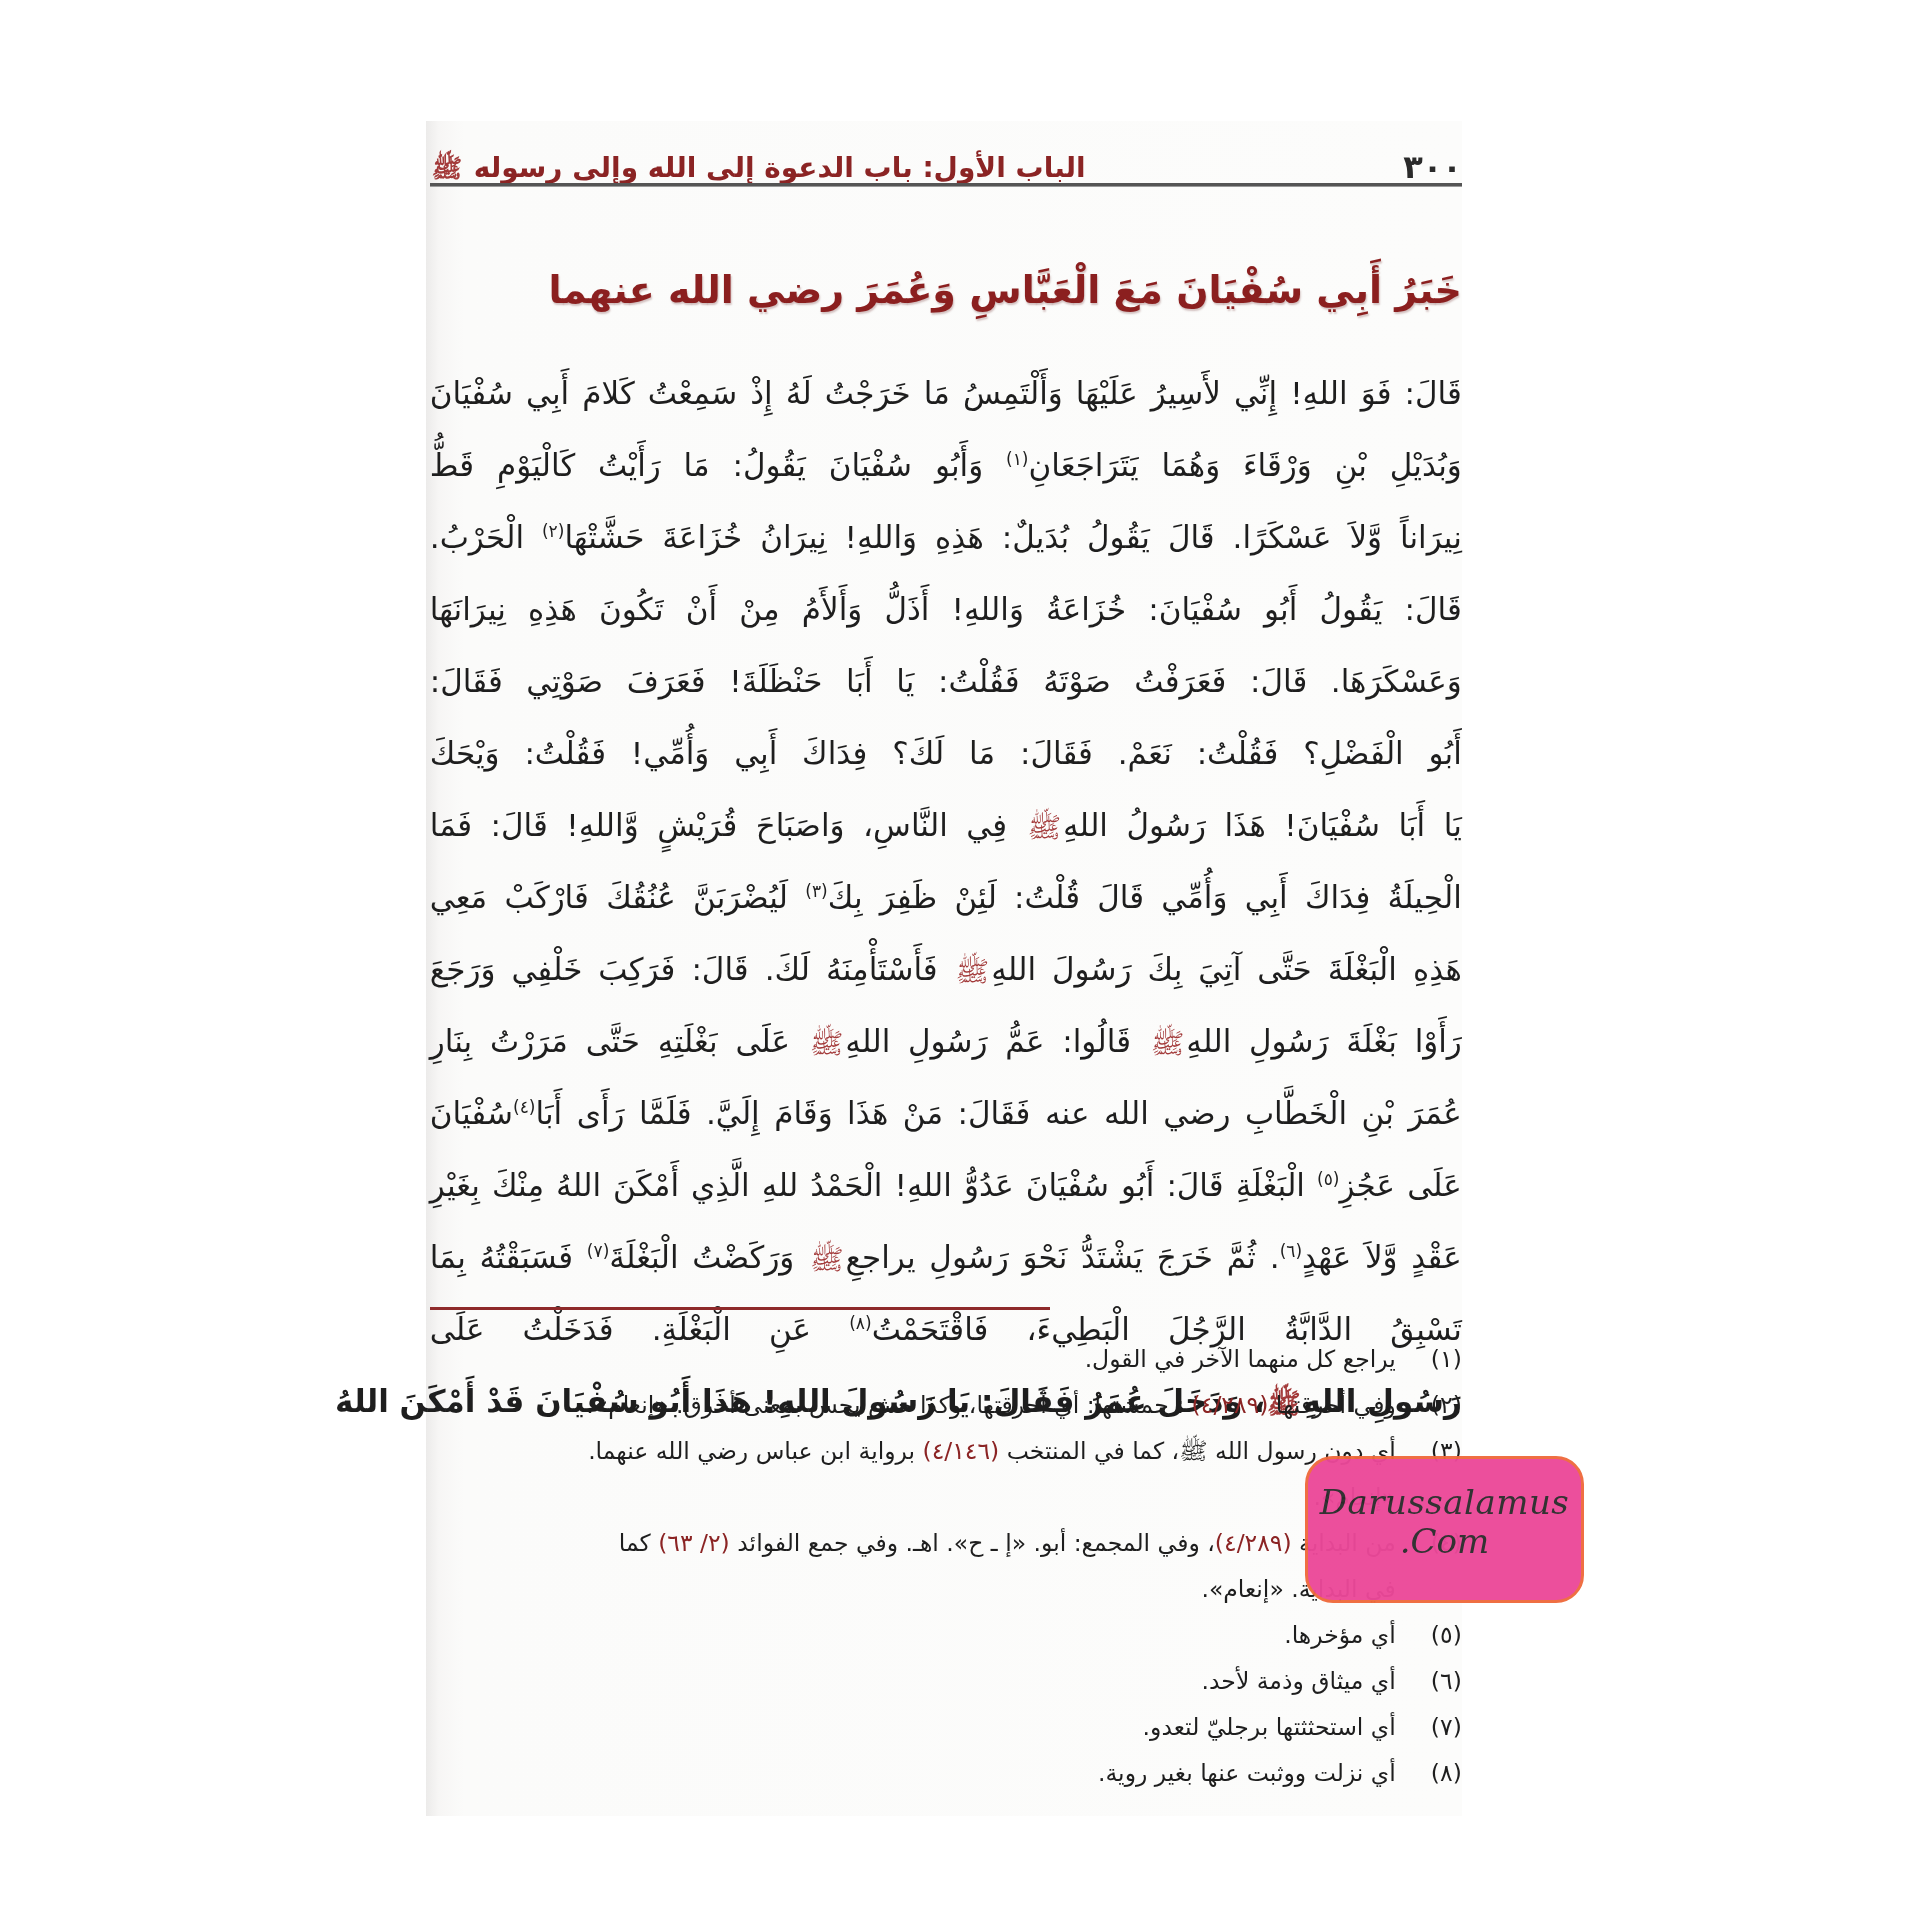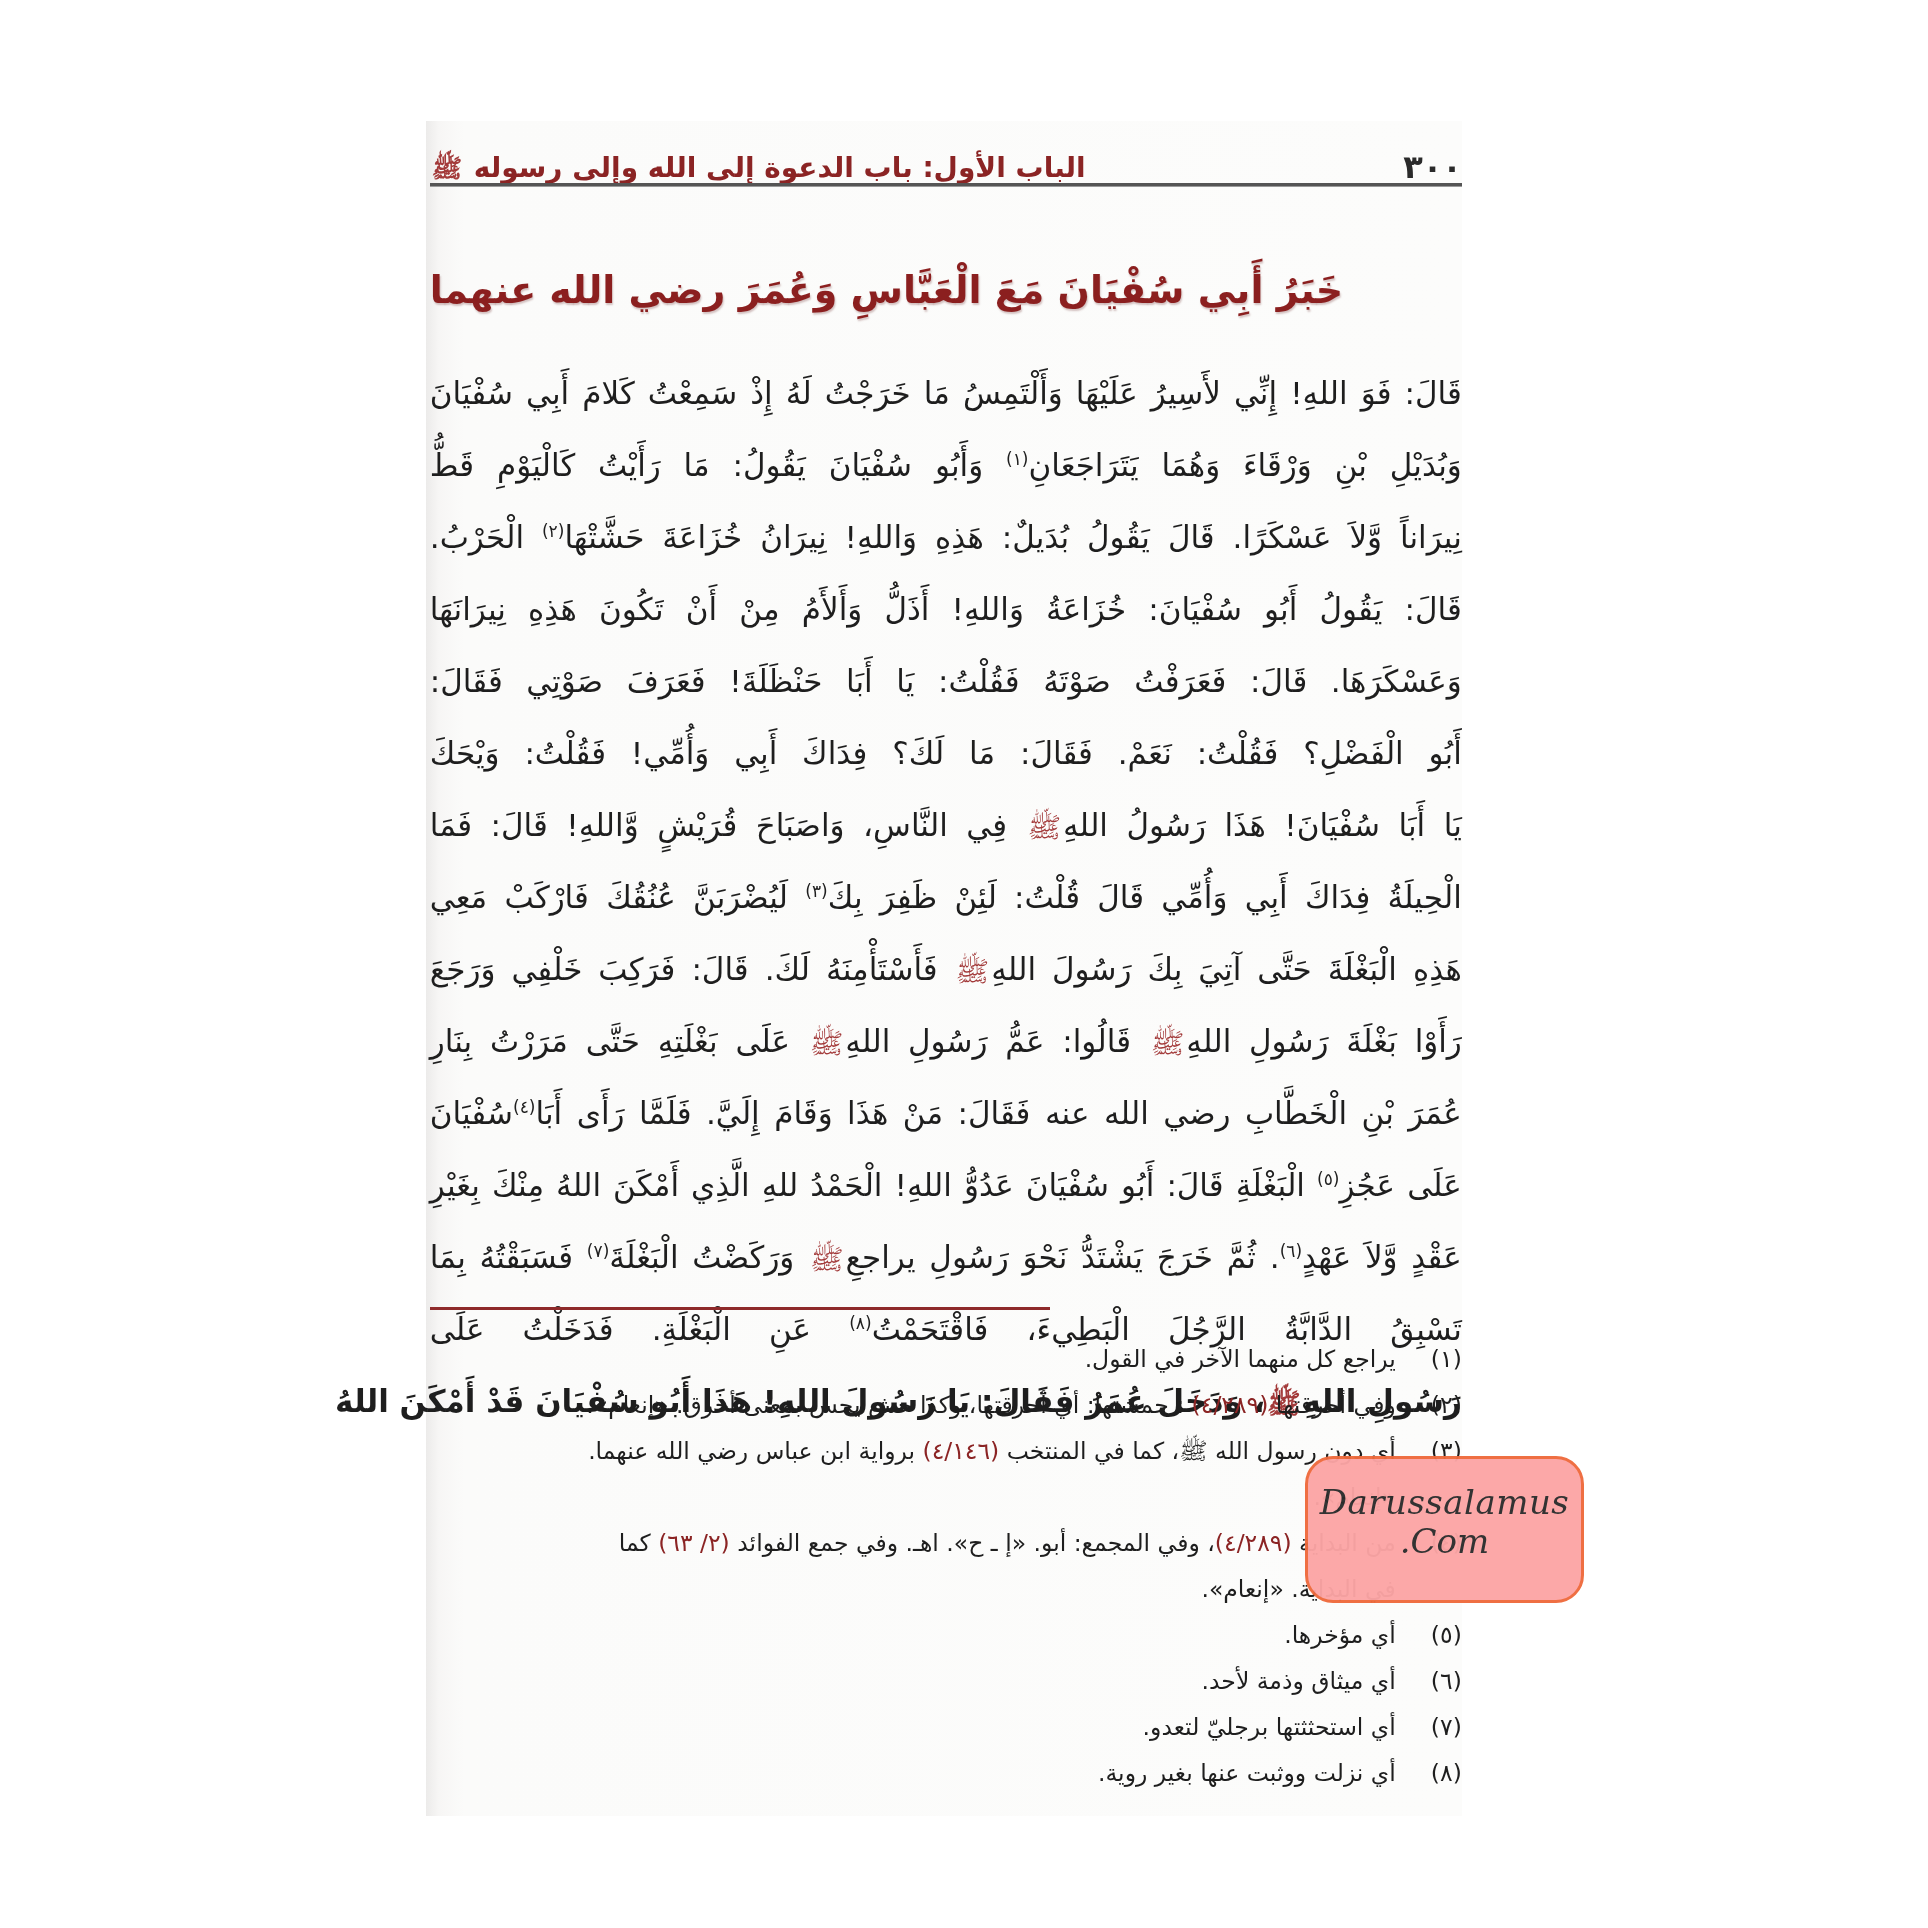--- a/index.html
+++ b/index.html
@@ -72,21 +72,21 @@
       height: 2.8px;
       background: #555555;
       border-bottom: 0.9px solid #9a9a9a;
     }
     
     .section-heading {
       position: absolute;
       left: 0;
       top: 141px;
       width: 1032px;
-      text-align: left;
+      text-align: right;
       direction: rtl;
       font-family: "DejaVu Sans", sans-serif;
       font-size: 38px;
       font-weight: bold;
       color: #8b1f1f;
       text-shadow: 0.9px 1.9px 1.9px rgba(90,20,20,0.25);
       line-height: 56px;
     }
     
     .body-text {
@@ -155,21 +155,21 @@
     .ref {
       color: #8b2424;
     }
     
     .watermark {
       position: absolute;
       left: 1305px;
       top: 1456px;
       width: 279px;
       height: 147px;
-      background: #fca5a5;
+      background: #ec4899;
       border: 3.8px solid #ef6a3c;
       border-radius: 28px;
       box-sizing: border-box;
       opacity: 0.96;
       text-align: center;
       font-family: "DejaVu Serif", serif;
       font-style: italic;
       color: #2b2b2b;
     }
     .watermark .wm-line1 {

